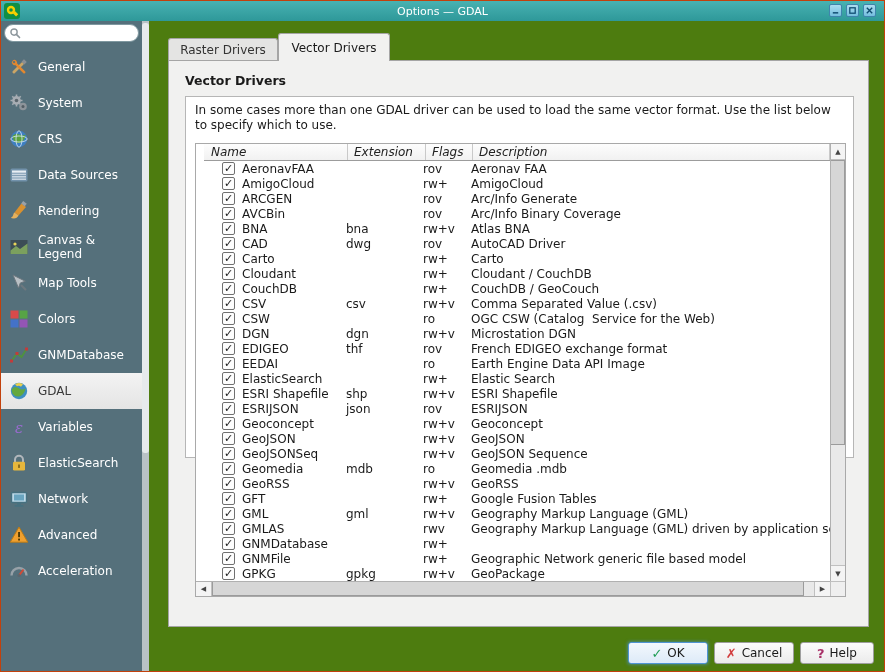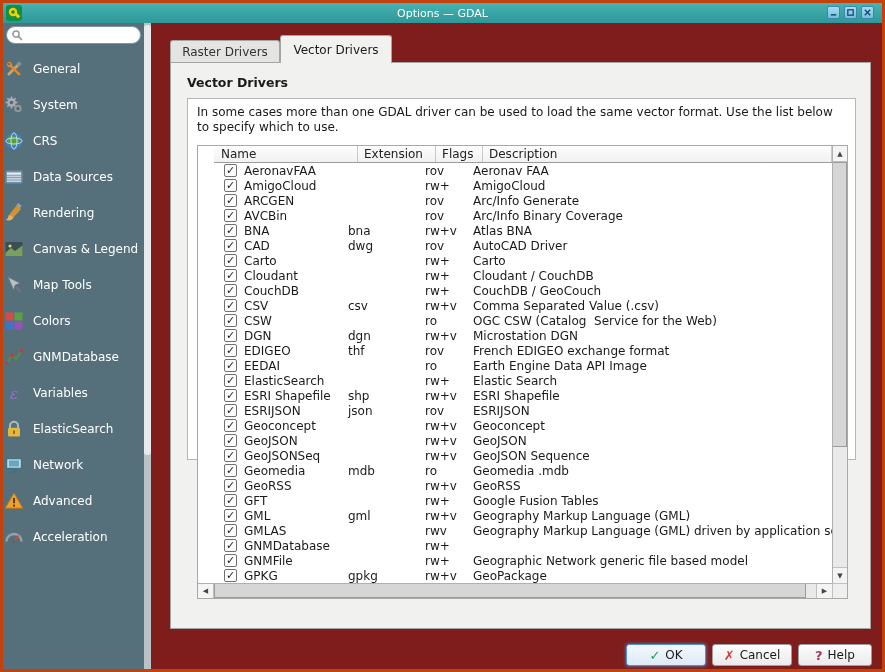--- a/index.html
+++ b/index.html
@@ -1,60 +1,60 @@
 <!DOCTYPE html>
 <html><head>
 <meta charset="utf-8">
 <style>
   * { margin:0; padding:0; box-sizing:border-box; }
   body { font-family:"DejaVu Sans","Liberation Sans",sans-serif; font-size:12px; color:#1a1a1a; }
-  #window { position:relative; width:885px; height:672px; background:#7f1d1d; border:3px solid #c2410c; overflow:hidden; }
+  #window { position:relative; width:885px; height:672px; background:#4d7c0f; border:1px solid #c2410c; overflow:hidden; }
 
   
   .titlebar { position:absolute; top:0; left:0; right:0; height:20px;
     background:linear-gradient(#48b2b2,#2e9899); display:flex; align-items:center; }
   .app-icon { position:absolute; left:3px; top:2px; width:16px; height:16px; }
   .app-icon svg { width:16px; height:16px; }
   .titlebar .title { position:absolute; left:0; right:0; text-align:center; color:#fff; font-size:11px; }
   .winbtns { position:absolute; right:8px; top:3px; display:flex; gap:4px; }
   .winbtn { width:13px; height:13px; background:linear-gradient(#aadcf0,#74bede); border:1px solid #3f84ad;
     border-radius:2px; display:flex; align-items:center; justify-content:center; }
   .winbtn svg { width:9px; height:9px; }
 
   
   .sidebar { position:absolute; left:0; top:20px; width:141px; bottom:0; background:#55707b; overflow:hidden; }
   .searchwrap { position:relative; margin:3px 3px 0 3px; height:18px; }
   .searchwrap input { width:100%; height:18px; border:1px solid #7f98a0; border-radius:9px;
     padding:0 6px 0 20px; font-size:11px; font-family:inherit; background:#fff; outline:none; }
   .search-ic { position:absolute; left:5px; top:3px; width:12px; height:12px; }
   .search-ic svg { width:12px; height:12px; }
   .nav { position:absolute; left:0; top:28px; right:0; }
-  .side-item { height:36px; display:flex; align-items:center; color:#fff; cursor:default;text-align:right; }
+  .side-item { height:36px; display:flex; align-items:center; padding-left:7px; color:#fff; cursor:default; }
   .side-item.selected { background:linear-gradient(#f3f3f3,#e4e4e4); color:#3a3a3a; }
   .side-icon { width:22px; height:22px; flex:none; display:flex; align-items:center; justify-content:center; }
   .side-icon svg { width:20px; height:20px; }
   .side-label { margin-left:8px; line-height:14px; padding-right:4px; }
   .side-scroll { position:absolute; left:141px; top:20px; width:7px; bottom:0; background:#b9c2c6; }
   .side-thumb { position:absolute; left:0; top:2px; width:7px; height:430px; background:#e6eaec; border-radius:3px; }
 
   
   .main { position:absolute; left:148px; top:20px; right:0; bottom:0; }
   .tab { position:absolute; display:flex; align-items:center; justify-content:center;
     border:1px solid #a5a5a5; border-bottom:none; border-radius:3px 3px 0 0; }
   .tab-inactive { left:19px; top:17px; width:110px; height:22px; background:#e4e4e3; color:#333; }
   .tab-active { left:129px; top:12px; width:112px; height:28px; background:#f1f1f0; z-index:2; }
   .pane { position:absolute; left:19px; top:39px; width:701px; height:567px; background:#f1f1f0; border:1px solid #a5a5a5; }
   .heading { position:absolute; left:16px; top:12px; font-weight:bold; font-size:12.5px; }
   .frame { position:absolute; left:16px; top:35px; width:669px; height:362px; background:#fff; border:1px solid #b6b6b6; }
   .desc { position:absolute; left:9px; top:6px; width:645px; line-height:15px; }
 
   
   .table { position:absolute; left:9px; top:46px; width:651px; height:454px; border:1px solid #a9a9a9; background:#fff; }
-  .thead { position:absolute; left:16px; top:0; right:15px; height:17px; display:flex;
-    background:linear-gradient(#fdfdfd,#f1f1f1); border-bottom:1px solid #9c9c9c; }
+  .thead { position:absolute; left:8px; top:0; right:15px; height:17px; display:flex;
+    background:linear-gradient(#fdfdfd,#f1f1f1); border-bottom:1px solid #9c9c9c;font-style:italic; }
   .th { display:flex; align-items:center; padding-left:6px; border-right:1px solid #c9c9c9; color:#222; overflow:hidden; }
   .w-name { width:144px; padding-left:7px; } .w-ext { width:78px; } .w-flags { width:47px; } .w-desc { flex:1; }
   .tbody { position:absolute; left:0; top:17px; right:15px; bottom:15px; overflow:hidden; }
   .tr { display:flex; height:15px; align-items:center; }
   .td { white-space:pre; overflow:hidden; }
   .cell-name { width:144px; display:flex; align-items:center; padding-left:26px; flex:none; }
   .cell-ext { width:78px; padding-left:6px; flex:none; }
   .cell-flags { width:47px; padding-left:5px; flex:none; }
   .cell-desc { flex:1; padding-left:6px; }
   .checkbox { position:relative; width:13px; height:13px; flex:none; border:1px solid #707070; border-radius:2px;
@@ -242,20 +242,30 @@
               <path d="M2.5 16 L8 8.5 12.5 12 17.5 4" stroke="#4f9140" stroke-width="2" fill="none"></path>
               <rect x="1" y="14.5" width="3" height="3" fill="#c23b3b"></rect>
               <rect x="6.5" y="7" width="3" height="3" fill="#c23b3b"></rect>
               <rect x="16" y="2.5" width="3" height="3" fill="#c23b3b"></rect>
             </svg>
           </span>
       <span class="side-label">GNMDatabase</span>
     </div>
 
 
+    <div class="side-item selected">
+      <span class="side-icon">
+            <svg viewBox="0 0 20 20">
+              <circle cx="10" cy="10" r="8.2" fill="#3e8fc1"></circle>
+              <path d="M2.5 8.5 q3-3.5 6-2 l2.5 1.5 q2.5 1 5.5-.5 -1 5.5-5 7.5 -5 2-8-2.5z" fill="#63a83e"></path>
+              <path d="M6 3.2 q4-2.2 8 0 l-2 2.5 q-2-1.5-4-.5z" fill="#e8cf4e"></path>
+            </svg>
+          </span>
+      <span class="side-label">GDAL</span>
+    </div>
 
     <div class="side-item">
       <span class="side-icon">
             <svg viewBox="0 0 20 20">
               <text x="10" y="15.5" text-anchor="middle" font-size="15" font-style="italic" fill="#9a6bd0" font-family="DejaVu Serif, serif">ε</text>
             </svg>
           </span>
       <span class="side-label">Variables</span>
     </div>
 

